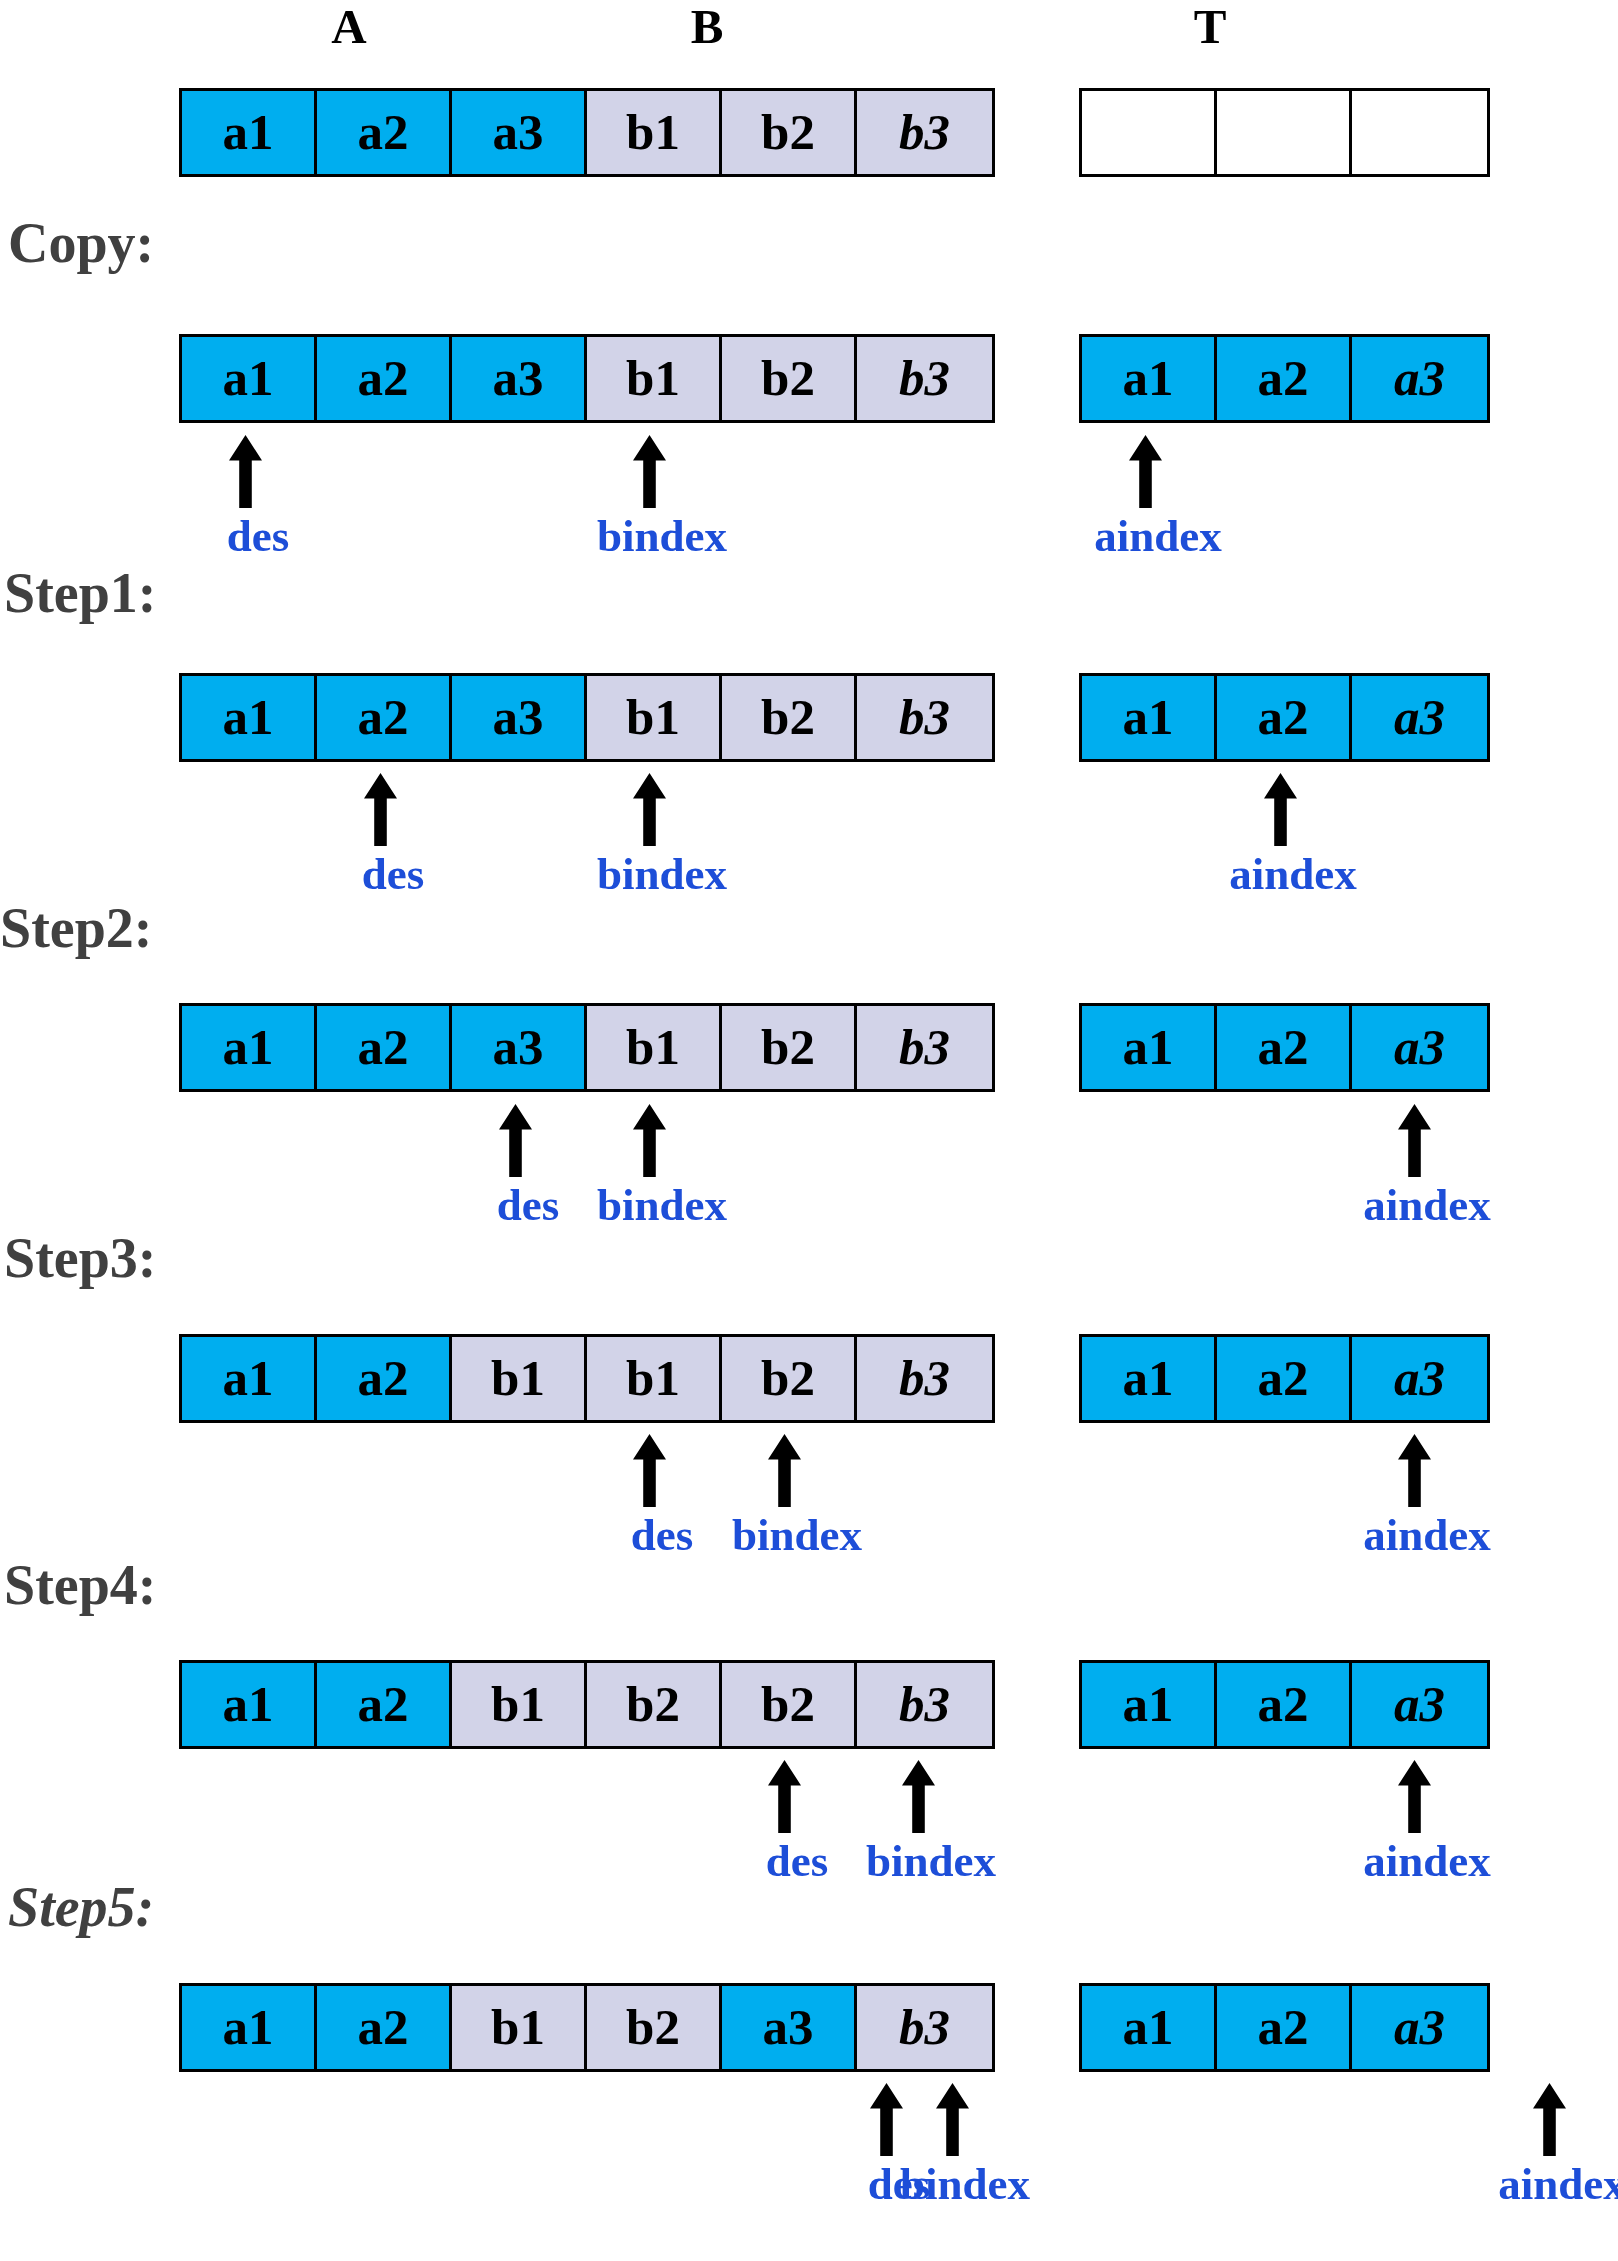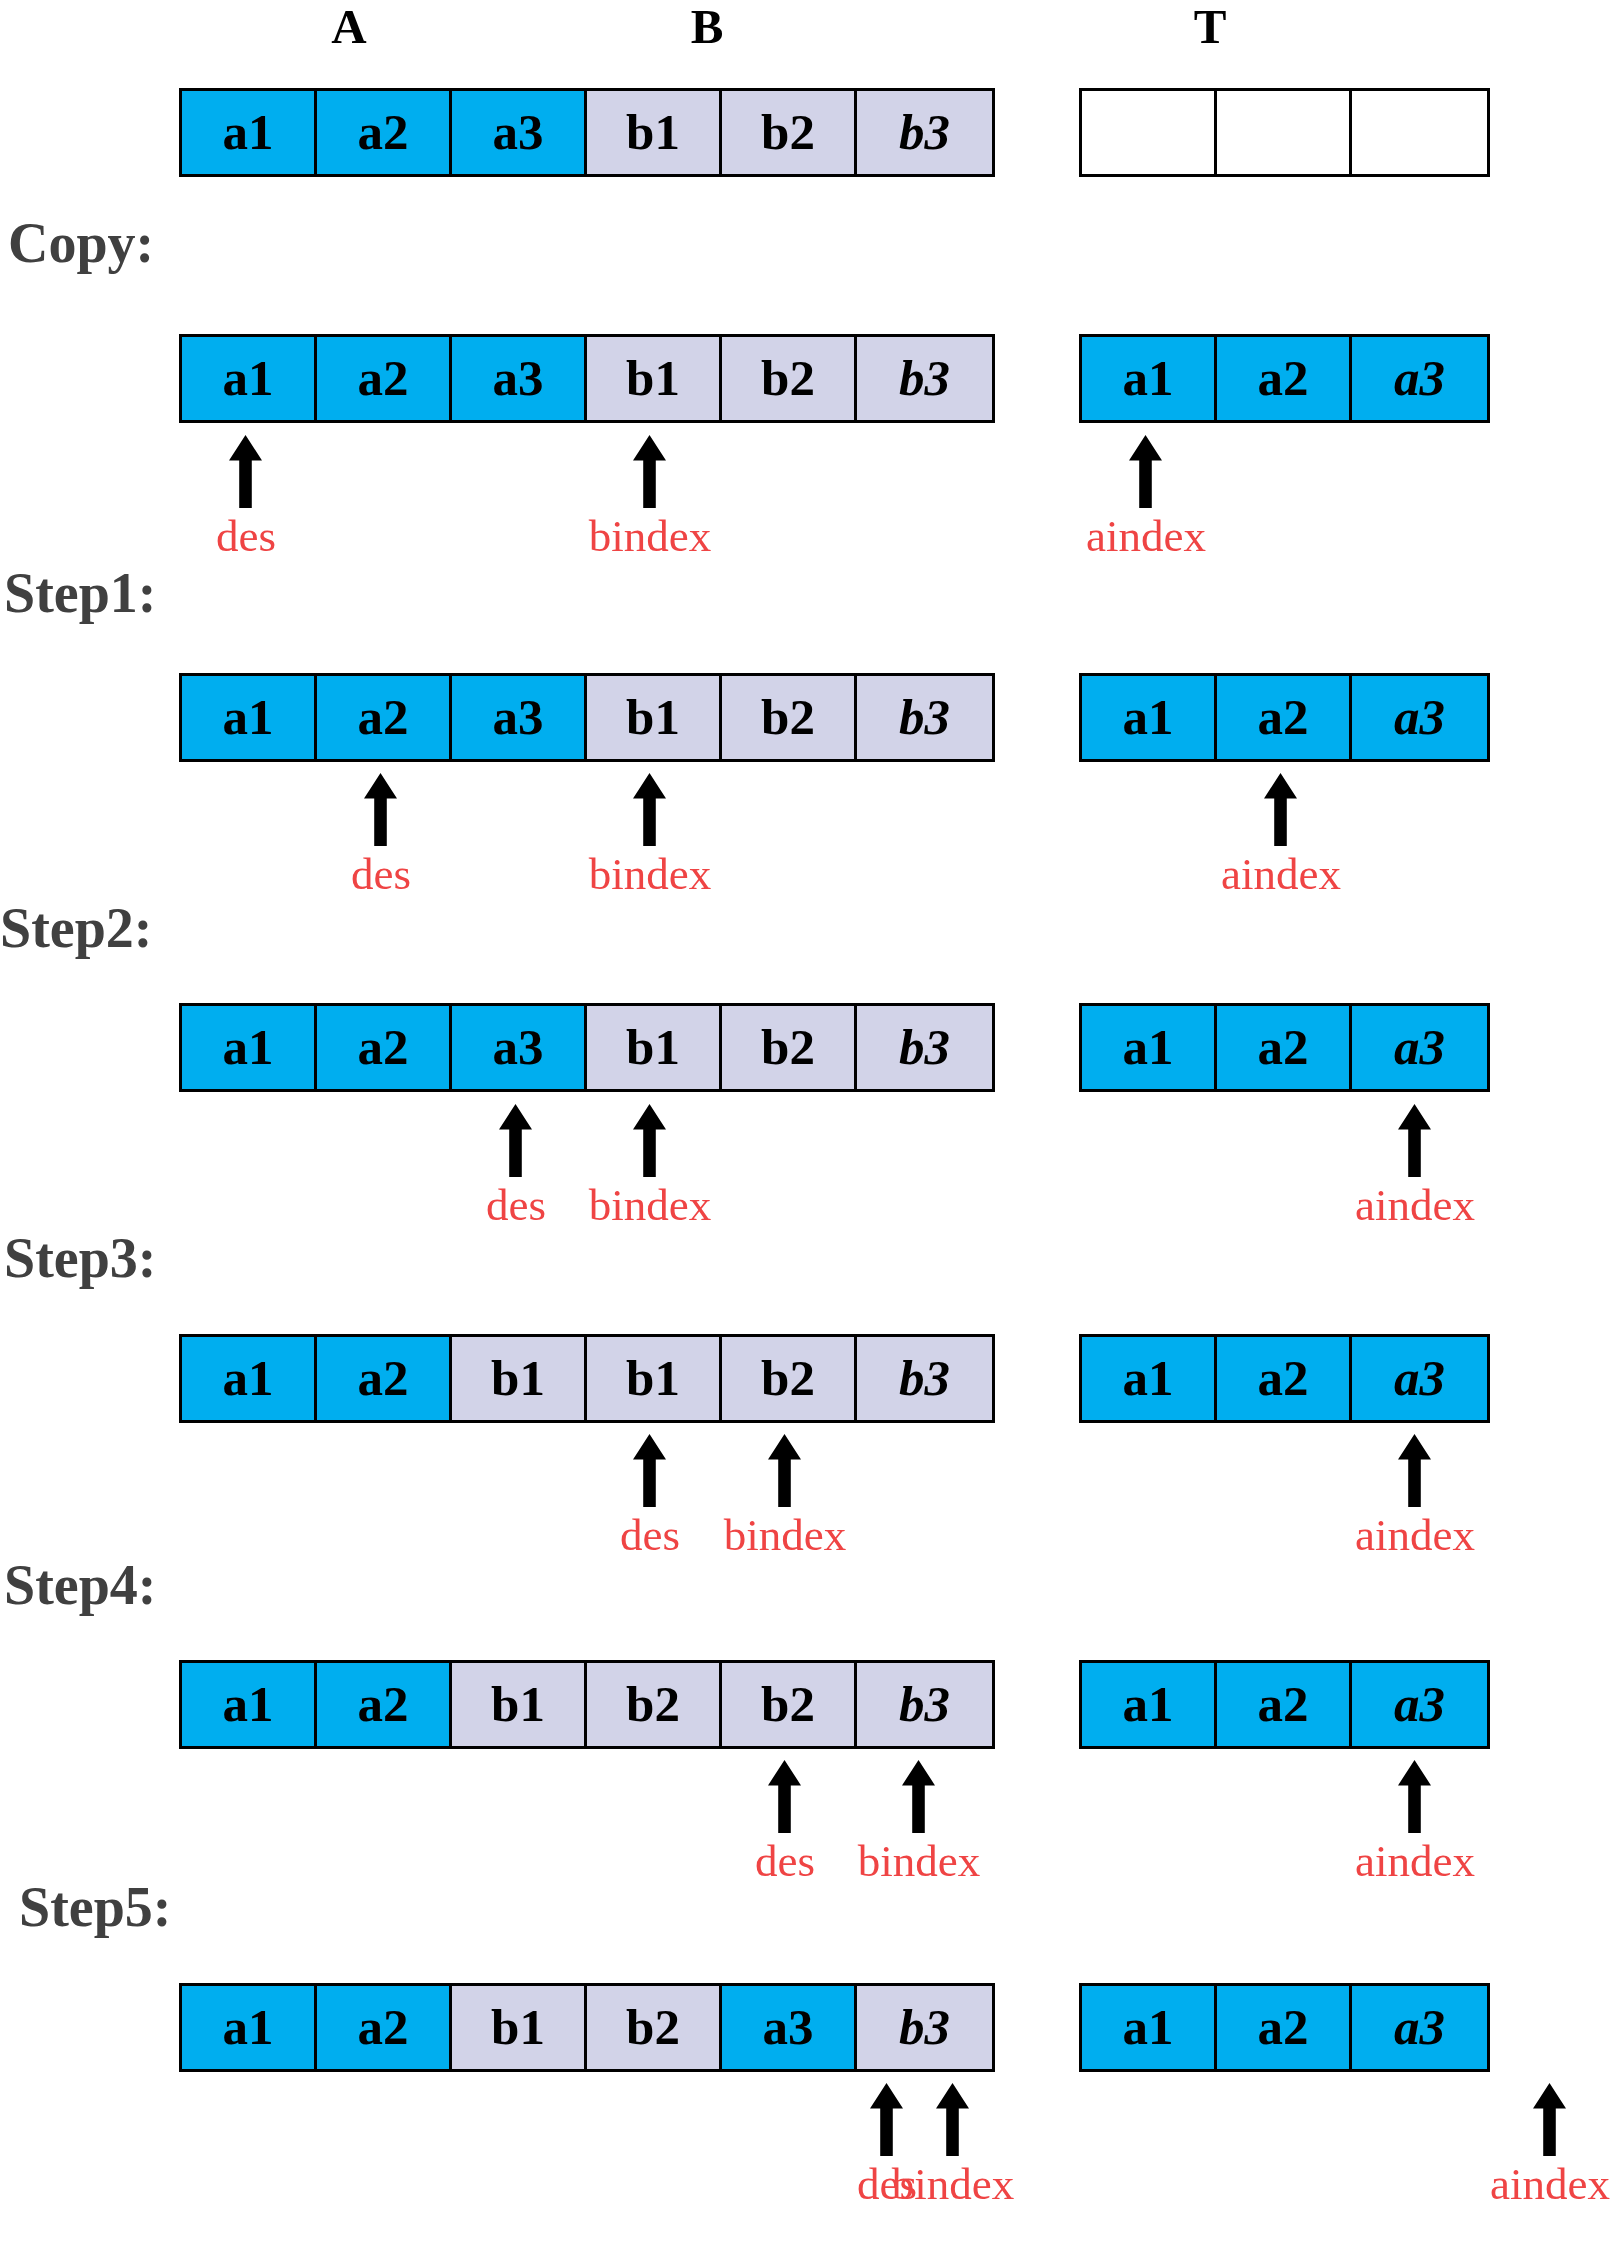--- a/index.html
+++ b/index.html
@@ -64,26 +64,26 @@
   .ptr .arrow{
     position:absolute;
     left:-16.7px;
     top:0;
     width:33px;
     height:var(--alen,73px);
   }
   .ptr .arrow svg{display:block;width:100%;height:100%;}
   .ptr .plabel{
     position:absolute;
-    left:0;
+    left:12px;
     top:var(--alen,73px);
     transform:translateX(-50%);
     font-size:45px;
-    font-weight:normal;
-    color:#ef4444;
+    font-weight:bold;
+    color:#1d4ed8;
     line-height:1;
     white-space:nowrap;
     padding-top:6.4px;
   }
 </style>
 </head>
 <body>
 
 <div id="page">
     <div class="colhdr" style="left: 349px; top: 1.6px; transform: translateX(-50%);">A</div>
@@ -285,21 +285,21 @@
       <div class="plabel">bindex</div>
     </div>
     <div class="ptr" style="left: 1415px; top: 1760px;">
       <div class="arrow">
         <svg viewBox="0 0 42 92" preserveAspectRatio="none">
           <polygon points="21,0 42,32 29,32 29,92 13,92 13,32 0,32" fill="#000"></polygon>
         </svg>
       </div>
       <div class="plabel">aindex</div>
     </div>
-    <div class="rowlabel" style="left: 19px; top: 1879px;">Step5:</div>
+    <div class="rowlabel" style="left: 8px; top: 1879px; font-style: italic;">Step5:</div>
     <div class="array" style="left: 179px; top: 1983px;">
       <div class="cell blue">a1</div>
       <div class="cell blue">a2</div>
       <div class="cell gray">b1</div>
       <div class="cell gray">b2</div>
       <div class="cell blue">a3</div>
       <div class="cell gray">b3</div>
     </div>
     <div class="array" style="left: 1079px; top: 1983px;">
       <div class="cell blue">a1</div>

